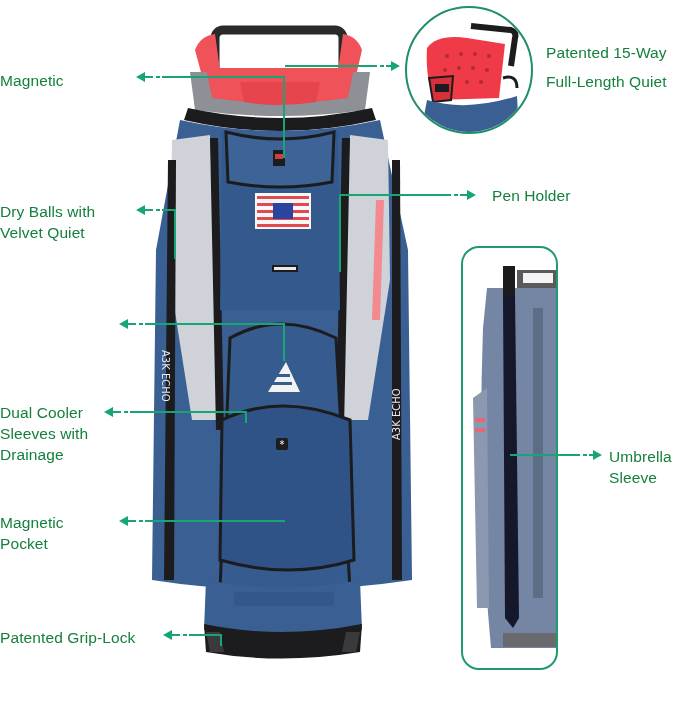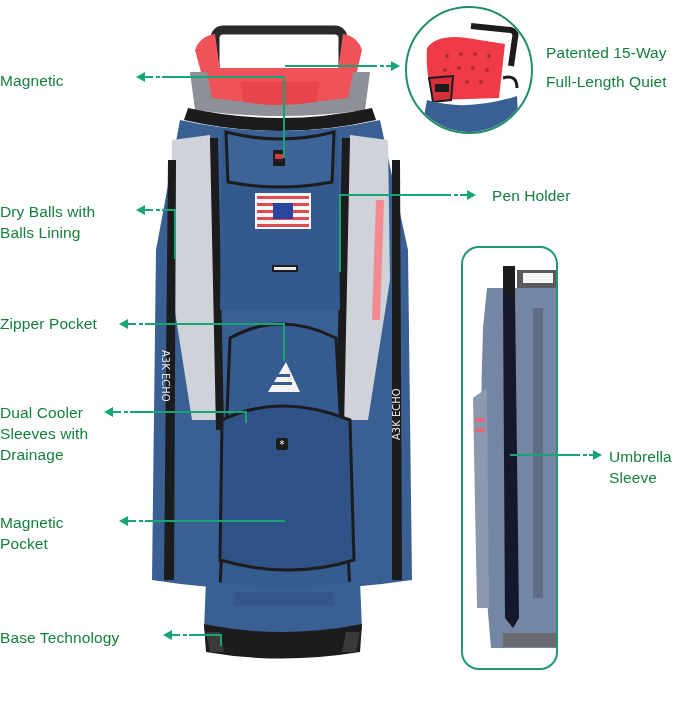--- a/index.html
+++ b/index.html
@@ -174,36 +174,35 @@
 <div class="leader hline" style="left:510px;top:454px;width:70px;"></div>
 <div class="dash" style="left:583px;top:454px;"></div>
 <div class="leader hline" style="left:589px;top:454px;width:5px;"></div>
 <div class="arrow-right" style="left:593px;top:450px;"></div>
 
 <div class="label" style="left:0;top:70px;">
   <div>Magnetic</div>
 </div>
 <div class="label" style="left:0;top:201px;">
   <div>Dry Balls with</div>
-  <div>Balls Lining</div>
+  <div>Velvet Quiet</div>
 </div>
 <div class="label" style="left:0;top:313px;">
-  <div>Zipper Pocket</div>
 </div>
 <div class="label" style="left:0;top:402px;">
   <div>Dual Cooler</div>
   <div>Sleeves with</div>
   <div>Drainage</div>
 </div>
 <div class="label" style="left:0;top:512px;">
   <div>Magnetic</div>
   <div>Pocket</div>
 </div>
 <div class="label" style="left:0;top:627px;">
-  <div>Base Technology</div>
+  <div>Patented Grip-Lock</div>
 </div>
 
 <div class="label right" style="left:546px;top:38px;">
   <div>Patented 15-Way</div>
   <div>Full-Length Quiet</div>
 </div>
 <div class="label" style="left:492px;top:185px;">
   <div>Pen Holder</div>
 </div>
 <div class="label" style="left:609px;top:446px;">

